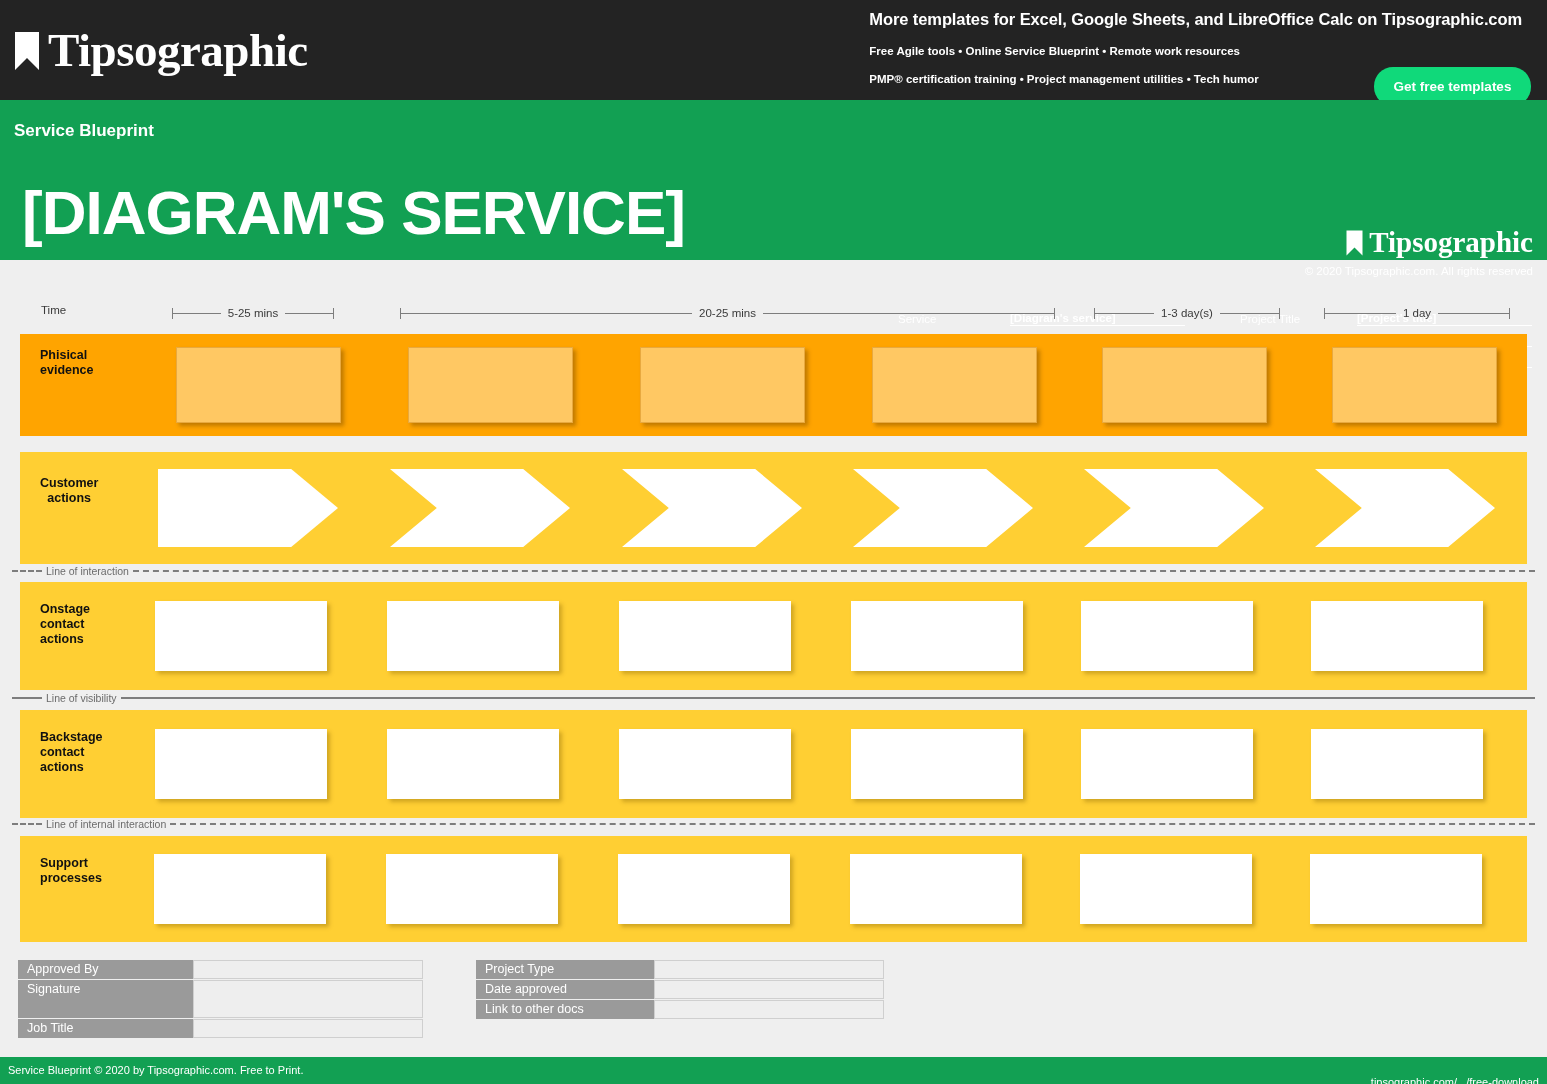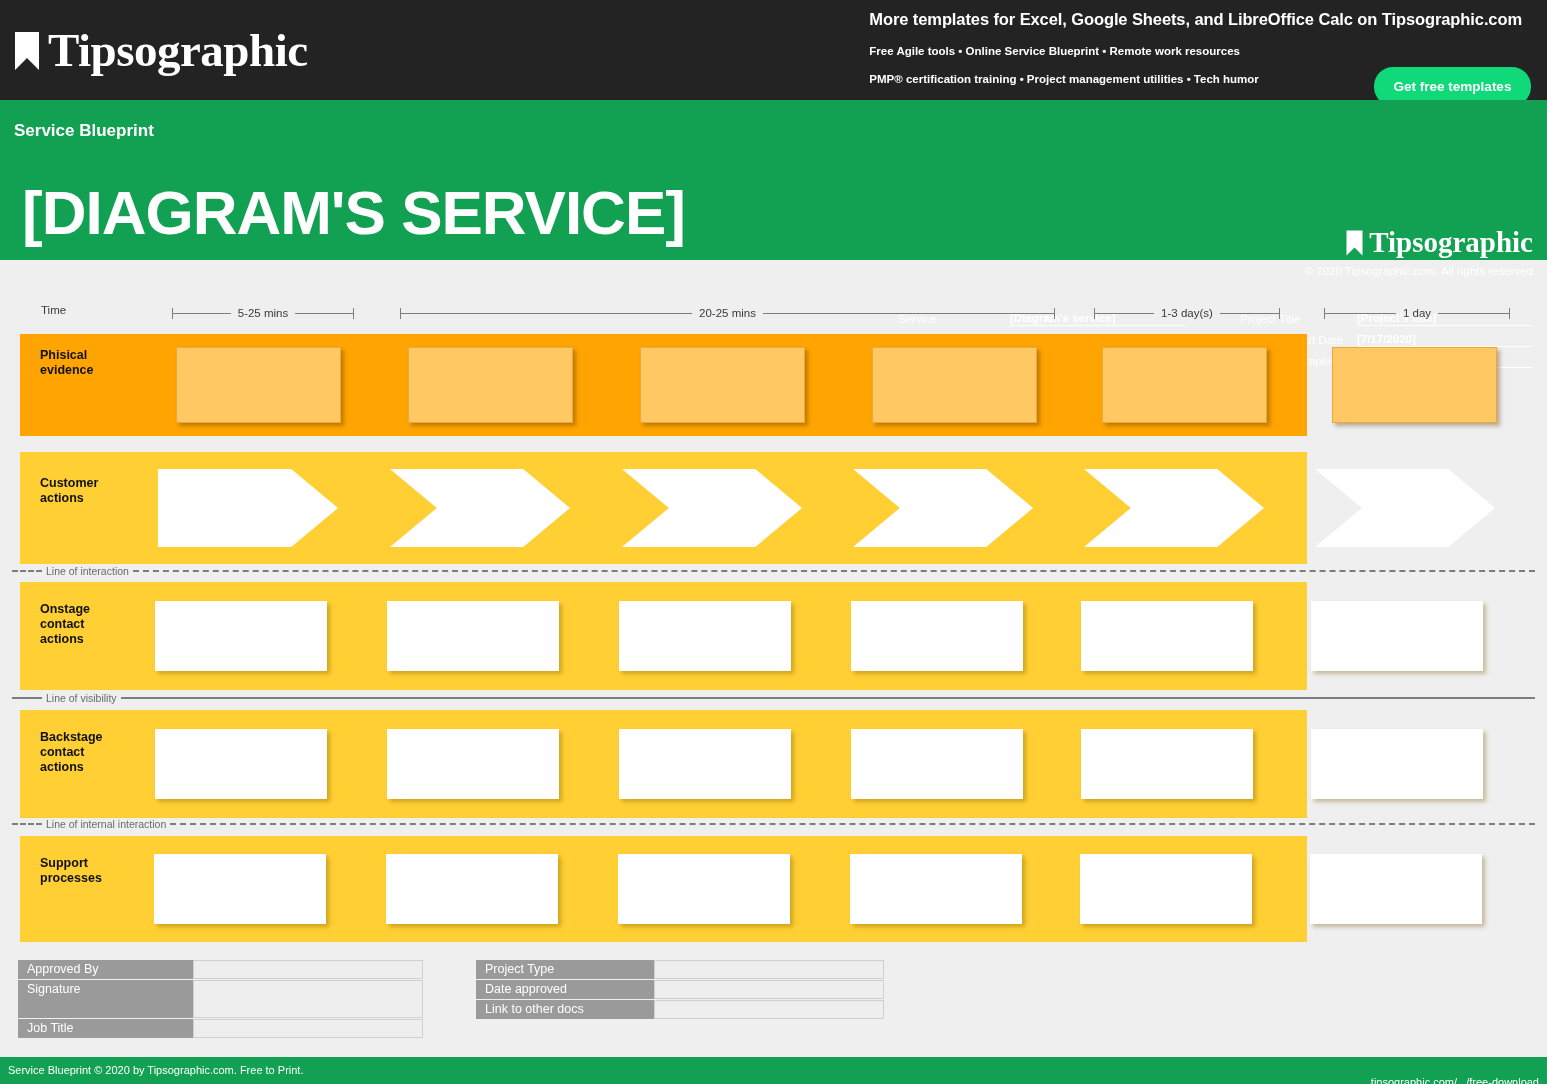--- a/index.html
+++ b/index.html
@@ -190,32 +190,32 @@
     color: #3a3a3a;
     font-size: 11.5px;
     padding: 0 7px;
     white-space: nowrap;
   }
 
   
   .band {
     position: absolute;
     left: 20px;
-    width: 1287px;
+    width: 1507px;
   }
   .band-label {
     position: absolute;
     left: 20px;
     color: #111111;
     font-size: 12.5px;
     font-weight: bold;
     line-height: 15px;
   }
   .band.evidence { top: 334px; height: 102px; background: #ffa400; }
-  .band.customer { top: 452px; height: 112px; background: #ffcf33; }
+  .band.customer { top: 452px; height: 112px; background: #ffcf33; text-align: center; }
   .band.onstage  { top: 582px; height: 108px; background: #ffcf33; }
   .band.backstage{ top: 710px; height: 108px; background: #ffcf33; }
   .band.support  { top: 836px; height: 106px; background: #ffcf33; }
 
   .band.evidence  .band-label { top: 14px; }
   .band.customer  .band-label { top: 24px; }
   .band.onstage   .band-label { top: 20px; }
   .band.backstage .band-label { top: 20px; }
   .band.support   .band-label { top: 20px; }
 
@@ -391,21 +391,21 @@
       <div class="meta-row">
         <span class="meta-label">Expected Completion</span>
         <span class="meta-value">[10/31/2020]</span>
       </div>
     </div>
   </div>
 
   <div class="time-row">
     <div class="time-label">Time</div>
     <div id="time-spans">
-        <div class="time-span" style="left: 172px; width: 182px;">
+        <div class="time-span" style="left: 172px; width: 162px;">
           <div class="time-tick"></div>
           <div class="time-rule"></div>
           <div class="time-text">5-25 mins</div>
           <div class="time-rule"></div>
           <div class="time-tick"></div>
         </div>
         <div class="time-span" style="left: 400px; width: 655px;">
           <div class="time-tick"></div>
           <div class="time-rule"></div>
           <div class="time-text">20-25 mins</div>

